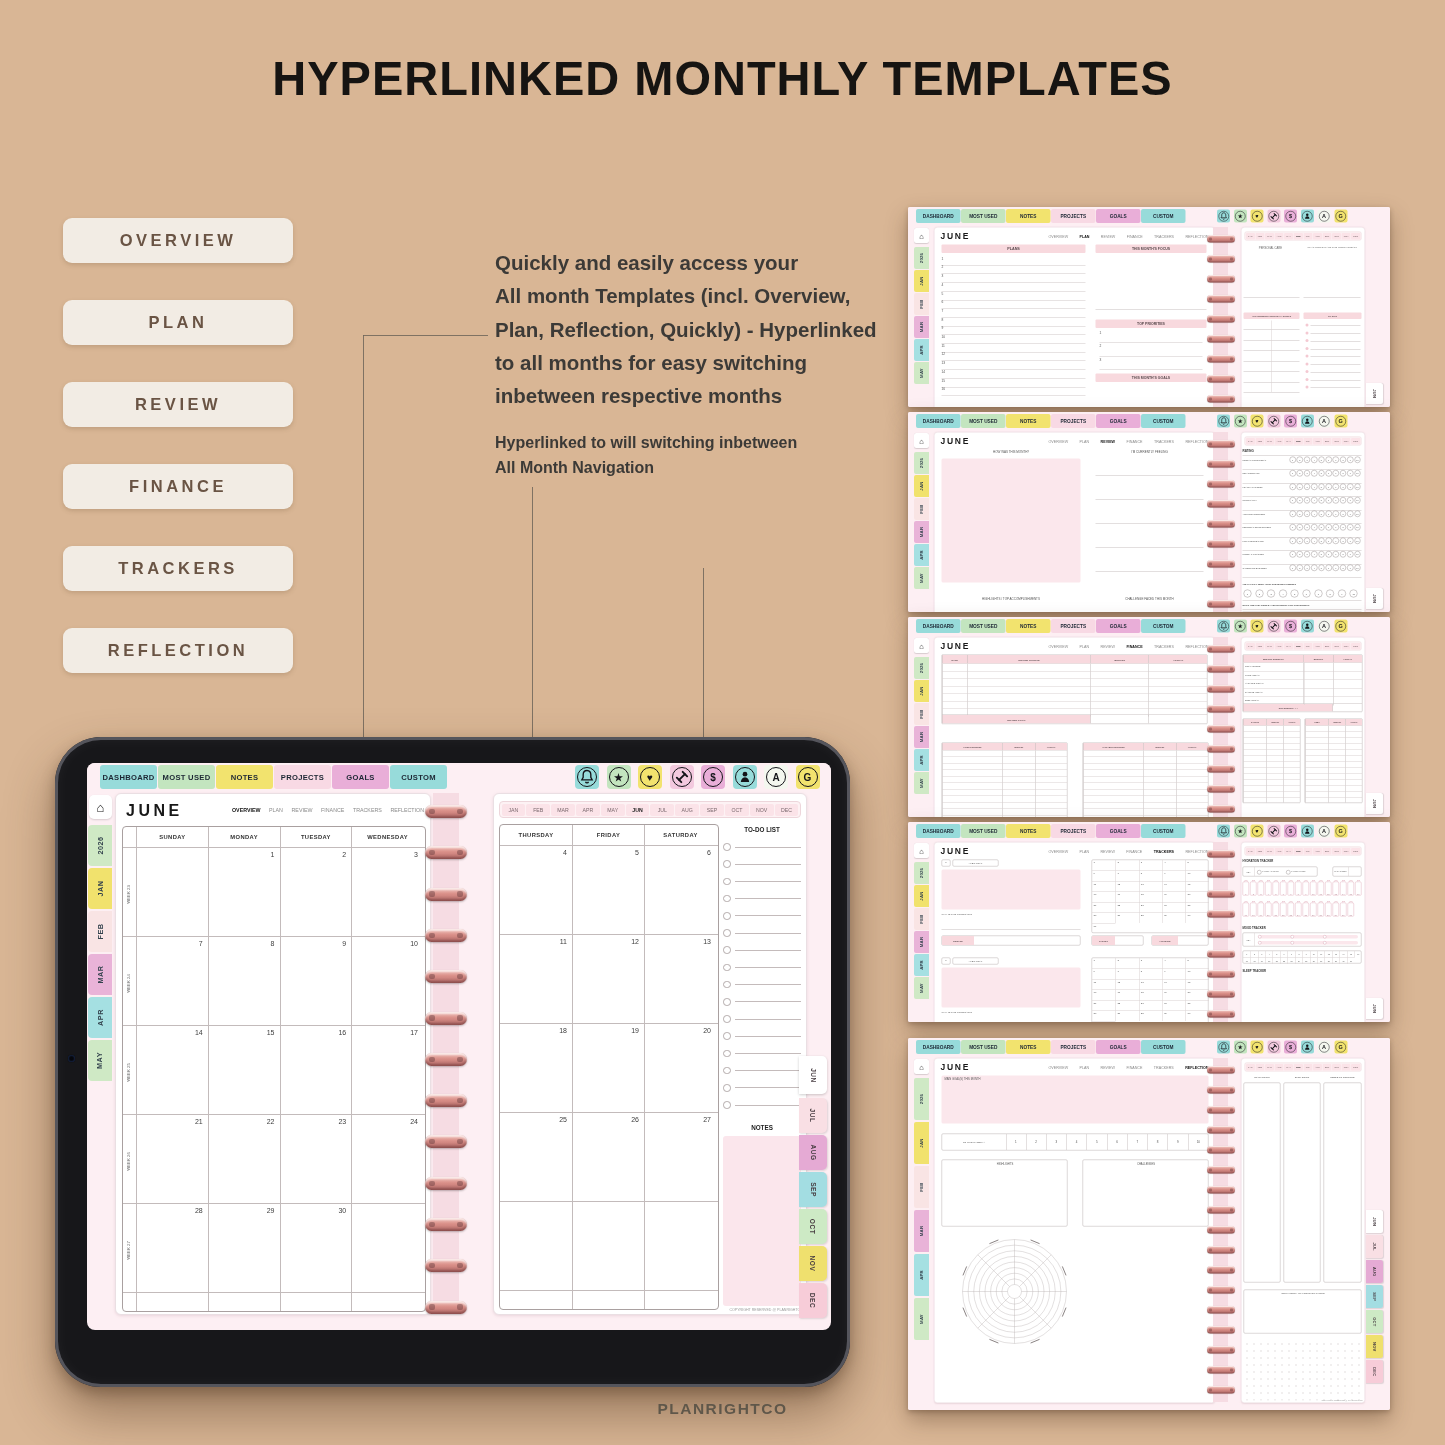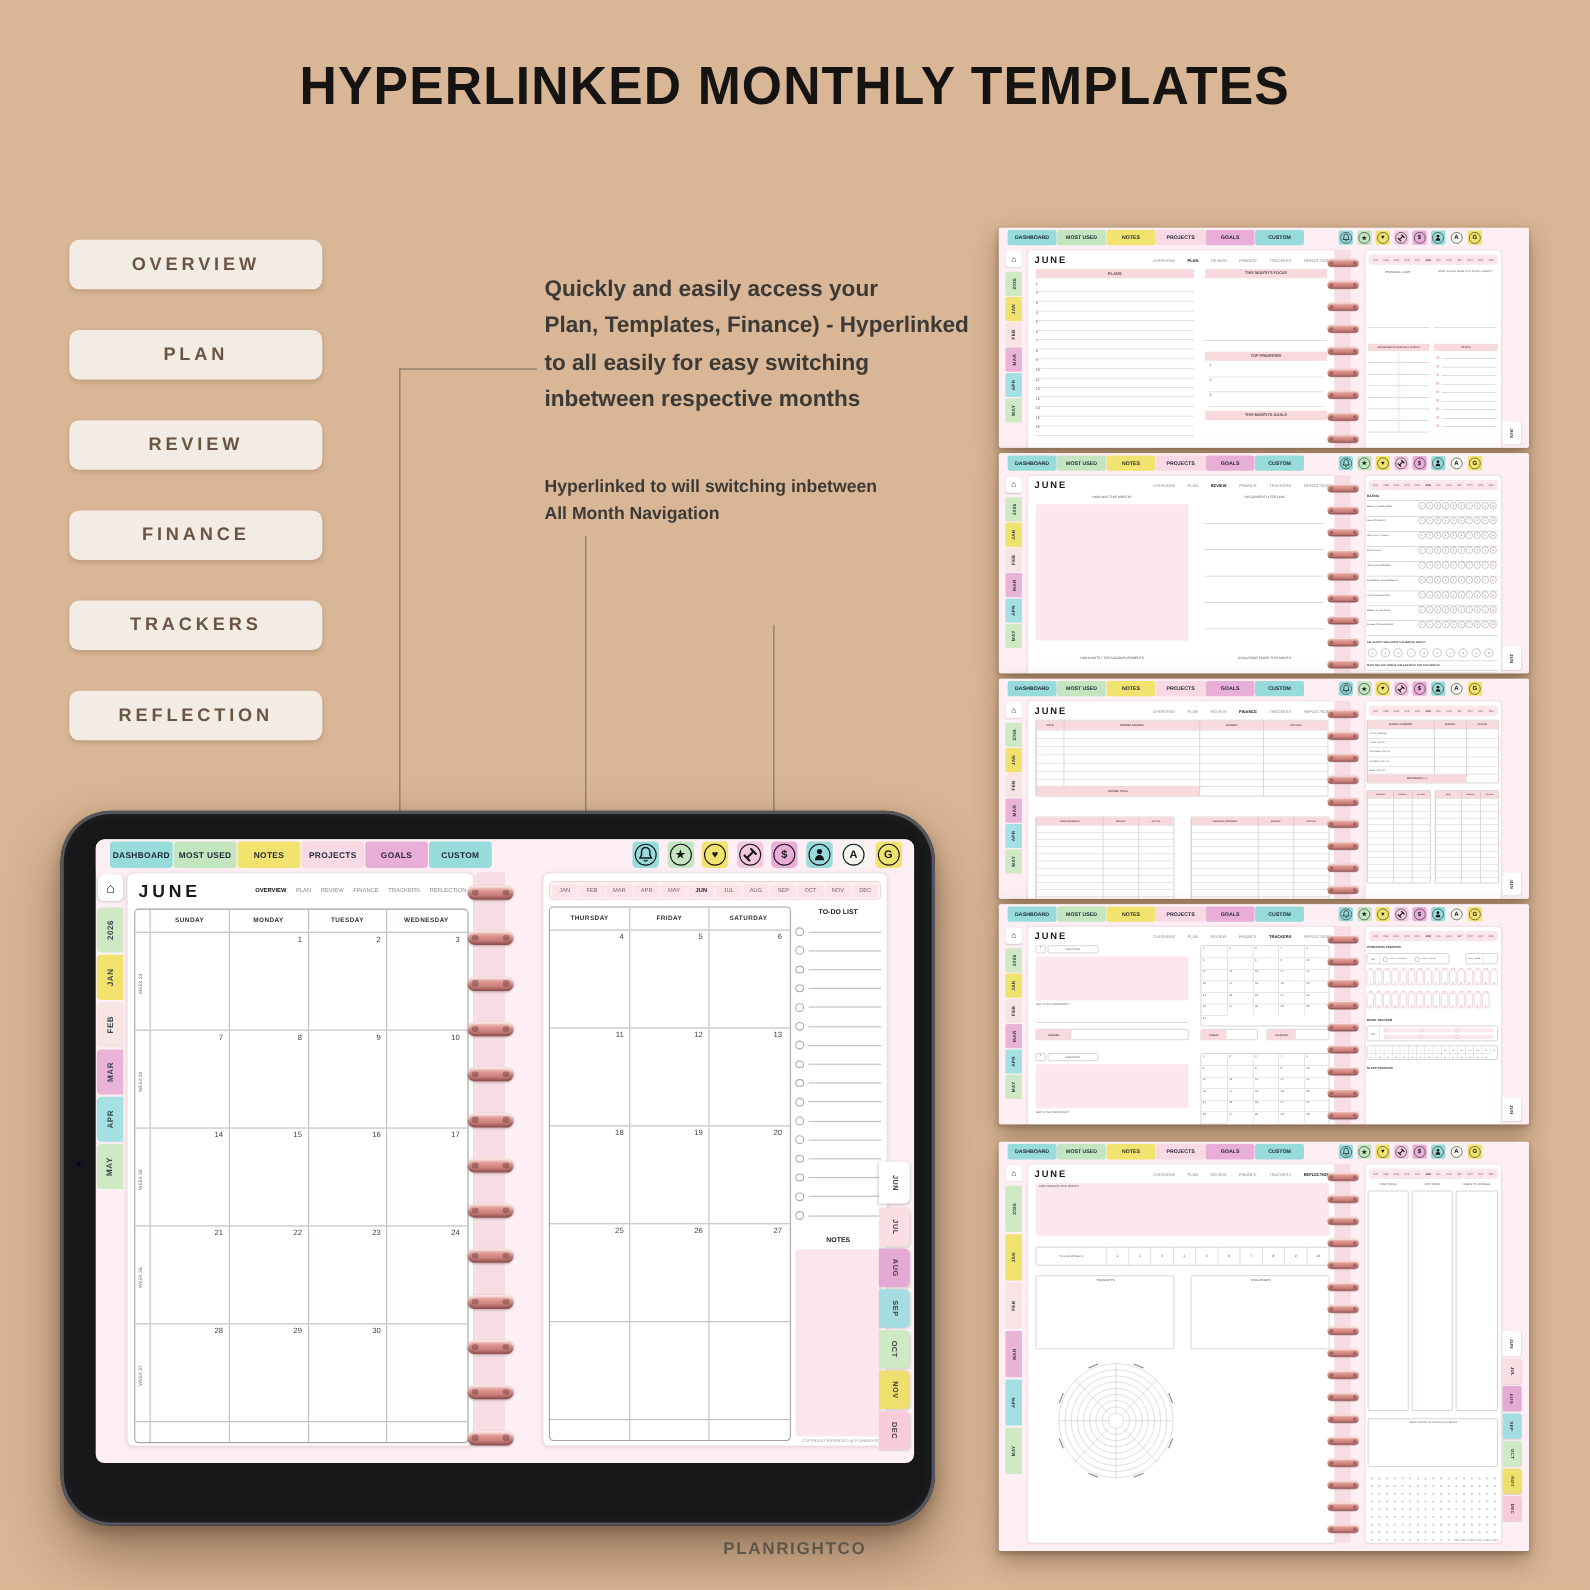--- a/index.html
+++ b/index.html
@@ -111,22 +111,23 @@
       <div class="pill-btn" style="top: 218px;">OVERVIEW</div>
       <div class="pill-btn" style="top: 300px;">PLAN</div>
       <div class="pill-btn" style="top: 382px;">REVIEW</div>
       <div class="pill-btn" style="top: 464px;">FINANCE</div>
       <div class="pill-btn" style="top: 546px;">TRACKERS</div>
       <div class="pill-btn" style="top: 628px;">REFLECTION</div>
     </div>
 
   <div class="ann-main" id="annMain">
       <div>Quickly and easily access your</div>
-      <div>Plan, Templates, Finance) - Hyperlinked</div>
-      <div>to all easily for easy switching</div>
+      <div>All month Templates (incl. Overview,</div>
+      <div>Plan, Reflection, Quickly) - Hyperlinked</div>
+      <div>to all months for easy switching</div>
       <div>inbetween respective months</div>
     </div>
   <div class="ann-note" id="annNote1" style="left:495px;top:430px;">
       <div>Hyperlinked to will switching inbetween</div>
       <div>All Month Navigation</div>
     </div>
 
   <div class="conn" style="left:363px;top:335px;width:125px;height:1px;"></div>
   <div class="conn" style="left:363px;top:335px;width:1px;height:437px;"></div>
   <div class="conn" style="left:532px;top:487px;width:1px;height:306px;"></div>

